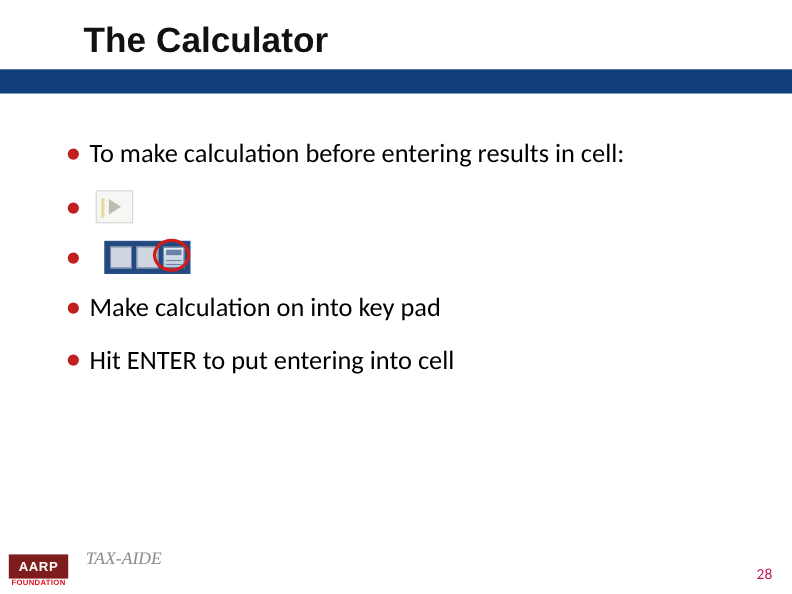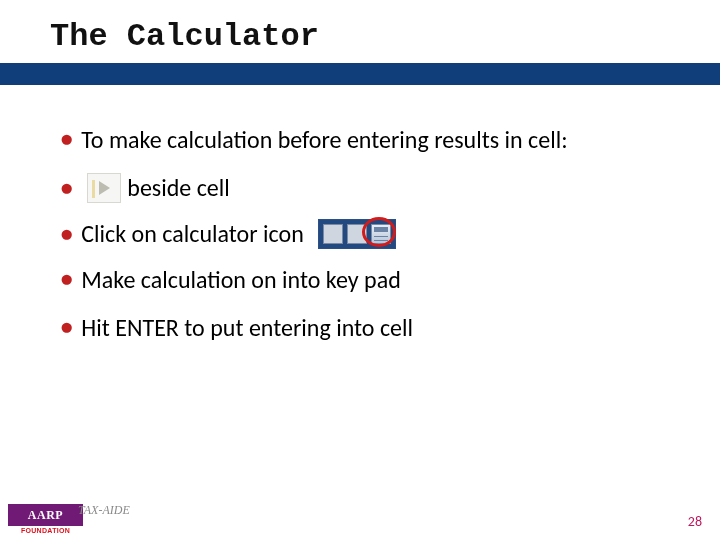--- a/index.html
+++ b/index.html
@@ -8,22 +8,22 @@
     height: 540px;
     background: #fff;
     font-family: Georgia, 'Times New Roman', serif;
     position: relative;
     overflow: hidden;
   }
   .slide-title {
     font-size: 32px;
     font-weight: bold;
     color: #111;
-    padding: 18px 0 8px 50px;
-    font-family: Liberation Mono, monospace;
+    padding: 18px 0 8px 76px;
+    font-family: Liberation Sans, sans-serif;
   }
   .title-bar {
     width: 100%;
     height: 22px;
     background: #0f3e7a;
   }
   .content {
     padding: 40px 55px 0 60px;
     font-family: Calibri, Arial, sans-serif;
     font-size: 24px;
@@ -126,25 +126,25 @@
   }
   .logo {
     position: absolute;
     left: 8px;
     bottom: 6px;
     display: flex;
     flex-direction: column;
     align-items: center;
   }
   .logo-box {
-    width: 75px;
+    width: 54px;
     height: 22px;
-    background: #701a75;
+    background: #7f1d1d;
     color: #fff;
-    font-family: Liberation Serif, serif;
+    font-family: Liberation Sans, sans-serif;
     font-weight: bold;
     font-size: 12px;
     letter-spacing: 0.5px;
     display: flex;
     align-items: center;
     justify-content: center;
   }
   .logo-sub {
     font-size: 7px;
     color: #e00f1c;
@@ -152,21 +152,21 @@
     font-weight: bold;
     letter-spacing: 0.3px;
     margin-top: 1px;
   }
   .tax-aide {
     position: absolute;
     left: 78px;
     bottom: 22px;
     font-family: Georgia, serif;
     font-style: italic;
-    font-size: 12px;
+    font-size: 16px;
     color: #8a8a8a;
   }
   .footer-center {
     position: absolute;
     left: 50%;
     transform: translateX(-50%);
     bottom: 10px;
     font-family: Calibri, Arial, sans-serif;
     font-size: 12px;
     color: #7a7a7a;
@@ -193,26 +193,24 @@
     <span class="bullet-dot">●</span>
     <span class="bullet-text">To make calculation before entering results in cell:</span>
   </div>
 
   <div class="inline-row">
     <span class="bullet-dot">●</span>
     <span class="arrow-icon">
       <span class="arrow-stub"></span>
       <span class="arrow-tri"></span>
     </span>
-    <span class="bullet-text">beside cell</span>
   </div>
 
   <div class="inline-row">
     <span class="bullet-dot">●</span>
-    <span class="bullet-text">Click on calculator icon</span>
     <span class="toolbar-icons">
       <span class="tb-icon"></span>
       <span class="tb-icon"></span>
       <span class="tb-icon calc"></span>
       <span class="red-circle"></span>
     </span>
   </div>
 
   <div class="bullet">
     <span class="bullet-dot">●</span>

